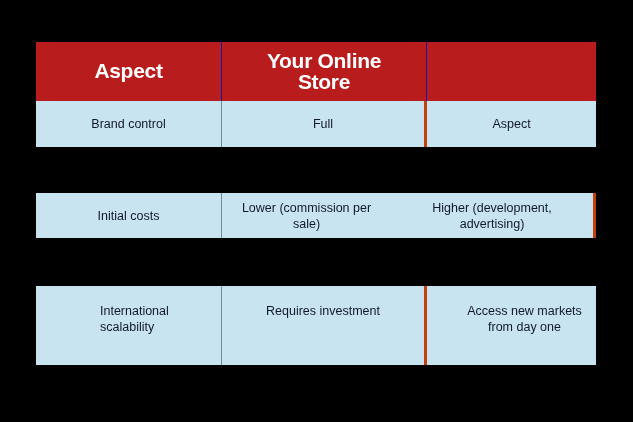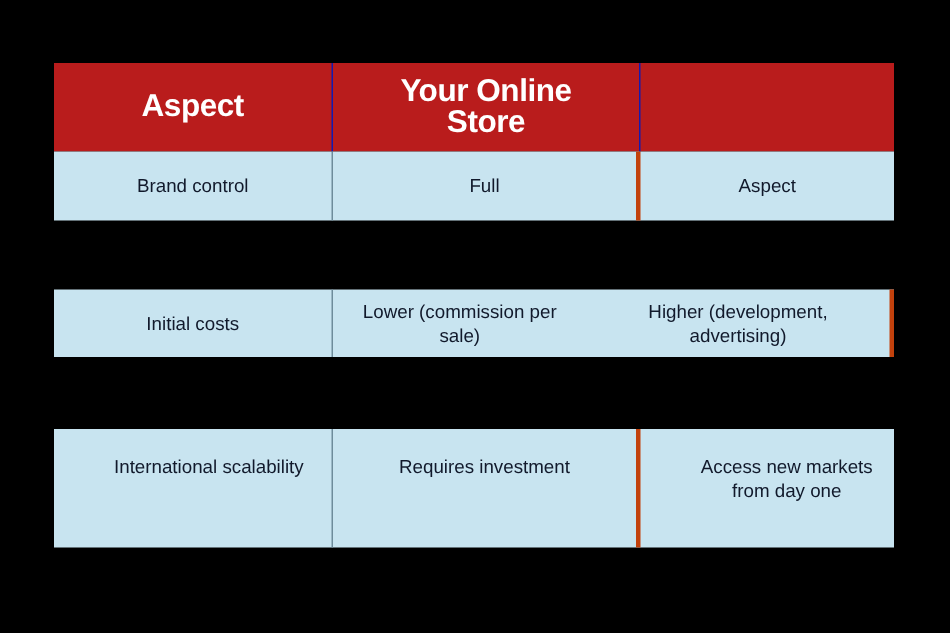--- a/index.html
+++ b/index.html
@@ -74,21 +74,21 @@
     text-align: center;
     padding: 15px 8px;
   }
   
   .row-top .cell {
     align-items: flex-start;
     justify-content: flex-start;
     text-align: left;
     padding-top: 17px;
   }
-  .row-top .cell.col1 { padding-left: 40px; padding-right: 8px; }
+  .row-top .cell.col1 { padding-left: 64px; padding-right: 8px; }
   .row-top .cell.col2 { padding-left: 44px; padding-right: 20px; }
   .row-top .cell.col3 { padding-left: 30px; padding-right: 4px; text-align: center; }
 
   #row-1 { height: 46px; margin-top: 0; }
   #row-2 { height: 45px; margin-top: 46px; }
   #row-3 { height: 79px; margin-top: 48px; }
 
   .cell-text { display: block; }
 </style>
 </head>

